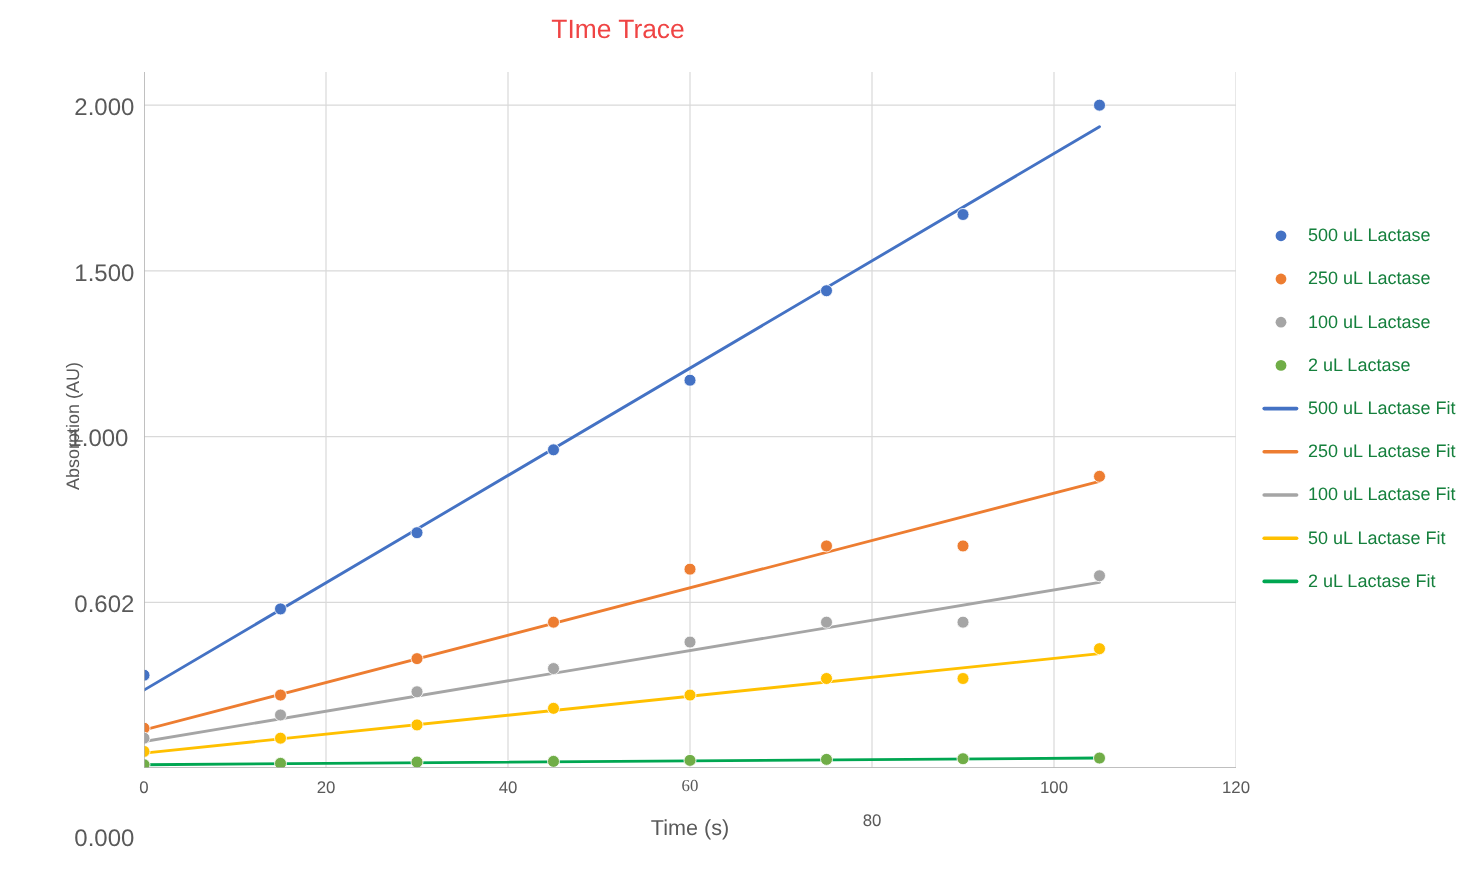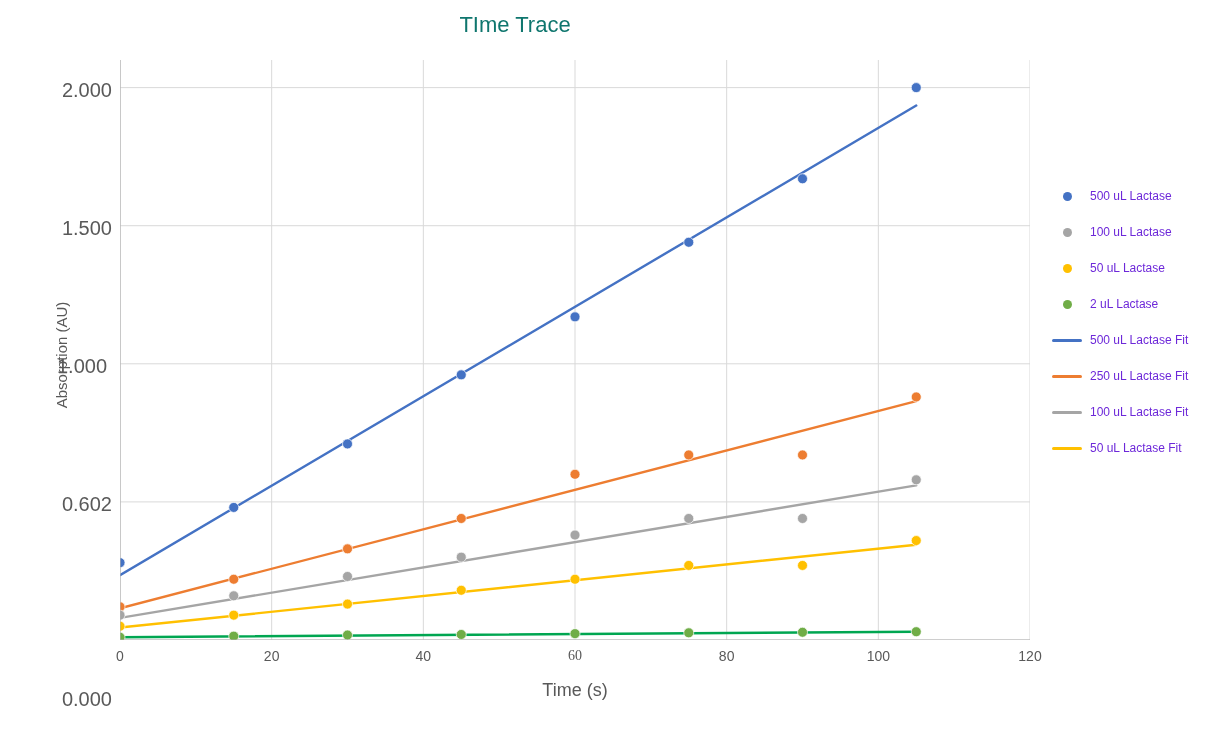--- a/index.html
+++ b/index.html
@@ -16,21 +16,21 @@
     height: 729px;
     box-sizing: border-box;
   }
   .chart-title {
     position: absolute;
     top: 12px;
     left: 0;
     width: 1030px;
     text-align: center;
     font-size: 22px;
-    color: #0f766e;
+    color: #ef4444;
   }
   .ylabel {
     position: absolute;
     left: 8px;
     top: 355px;
     transform: translateY(-50%) rotate(-90deg);
     transform-origin: center center;
     font-size: 15px;
     color: #595959;
     white-space: nowrap;
@@ -83,22 +83,22 @@
     text-align: right;
     font-size: 20px;
     color: #595959;
     margin-top: -9px;
   }
   .legend {
     position: absolute;
     left: 1050px;
     top: 178px;
     width: 170px;
-    font-size: 12px;
-    color: #6d28d9;
+    font-size: 15px;
+    color: #15803d;
   }
   .legend-row {
     display: flex;
     align-items: center;
     height: 36px;
   }
   .legend-swatch {
     width: 34px;
     height: 16px;
     display: flex;
@@ -197,75 +197,81 @@
       </g>
     <line class="axis" x1="0" y1="580" x2="910" y2="580"></line>
     <line class="axis" x1="0" y1="0" x2="0" y2="580"></line>
   </svg>
 
   <div id="xtick-container">
       <div class="tick-x" style="left: 120px;">0</div>
       <div class="tick-x" style="left: 271.667px;">20</div>
       <div class="tick-x" style="left: 423.333px;">40</div>
       <div class="tick-x" style="left: 575px; font-family: Liberation Serif, serif;">60</div>
-      <div class="tick-x" style="left: 726.667px;">80</div>
+      <div class="tick-x" style="left: 726.667px; margin-top: 27px;">80</div>
       <div class="tick-x" style="left: 878.333px;">100</div>
       <div class="tick-x" style="left: 1030px;">120</div>
     </div>
   <div id="ytick-container">
       <div class="tick-y" style="top: 640px; margin-top: 48px;">0.000</div>
       <div class="tick-y" style="top: 501.905px;">0.602</div>
       <div class="tick-y" style="top: 363.81px; text-align: center;">1.000</div>
       <div class="tick-y" style="top: 225.714px;">1.500</div>
       <div class="tick-y" style="top: 87.619px;">2.000</div>
     </div>
 
   <div class="legend" id="legend-container">
       <div class="legend-row">
         <div class="legend-swatch dot">
           <span style="background: rgb(68, 114, 196);"></span>
         </div>
         <div class="legend-label">500 uL Lactase</div>
       </div>
       <div class="legend-row">
         <div class="legend-swatch dot">
+          <span style="background: rgb(237, 125, 49);"></span>
+        </div>
+        <div class="legend-label">250 uL Lactase</div>
+      </div>
+      <div class="legend-row">
+        <div class="legend-swatch dot">
           <span style="background: rgb(165, 165, 165);"></span>
         </div>
         <div class="legend-label">100 uL Lactase</div>
       </div>
       <div class="legend-row">
         <div class="legend-swatch dot">
+          <span style="background: rgb(112, 173, 71);"></span>
+        </div>
+        <div class="legend-label">2 uL Lactase</div>
+      </div>
+      <div class="legend-row">
+        <div class="legend-swatch line">
+          <span style="background: rgb(68, 114, 196);"></span>
+        </div>
+        <div class="legend-label">500 uL Lactase Fit</div>
+      </div>
+      <div class="legend-row">
+        <div class="legend-swatch line">
+          <span style="background: rgb(237, 125, 49);"></span>
+        </div>
+        <div class="legend-label">250 uL Lactase Fit</div>
+      </div>
+      <div class="legend-row">
+        <div class="legend-swatch line">
+          <span style="background: rgb(165, 165, 165);"></span>
+        </div>
+        <div class="legend-label">100 uL Lactase Fit</div>
+      </div>
+      <div class="legend-row">
+        <div class="legend-swatch line">
           <span style="background: rgb(255, 192, 0);"></span>
         </div>
-        <div class="legend-label">50 uL Lactase</div>
-      </div>
-      <div class="legend-row">
-        <div class="legend-swatch dot">
-          <span style="background: rgb(112, 173, 71);"></span>
-        </div>
-        <div class="legend-label">2 uL Lactase</div>
-      </div>
-      <div class="legend-row">
-        <div class="legend-swatch line">
-          <span style="background: rgb(68, 114, 196);"></span>
-        </div>
-        <div class="legend-label">500 uL Lactase Fit</div>
-      </div>
-      <div class="legend-row">
-        <div class="legend-swatch line">
-          <span style="background: rgb(237, 125, 49);"></span>
-        </div>
-        <div class="legend-label">250 uL Lactase Fit</div>
-      </div>
-      <div class="legend-row">
-        <div class="legend-swatch line">
-          <span style="background: rgb(165, 165, 165);"></span>
-        </div>
-        <div class="legend-label">100 uL Lactase Fit</div>
-      </div>
-      <div class="legend-row">
-        <div class="legend-swatch line">
-          <span style="background: rgb(255, 192, 0);"></span>
-        </div>
         <div class="legend-label">50 uL Lactase Fit</div>
+      </div>
+      <div class="legend-row">
+        <div class="legend-swatch line">
+          <span style="background: rgb(0, 166, 81);"></span>
+        </div>
+        <div class="legend-label">2 uL Lactase Fit</div>
       </div>
     </div>
 </div>
 
 </body></html>

